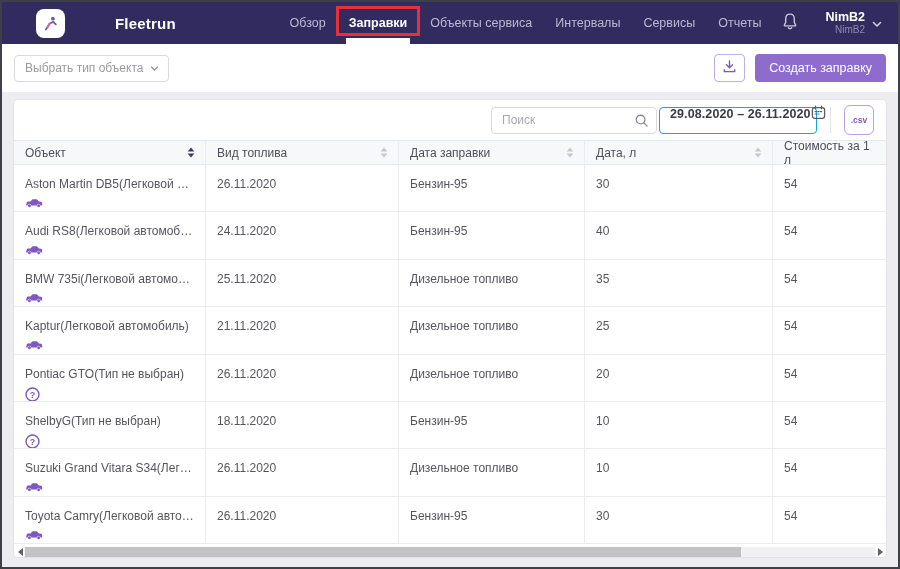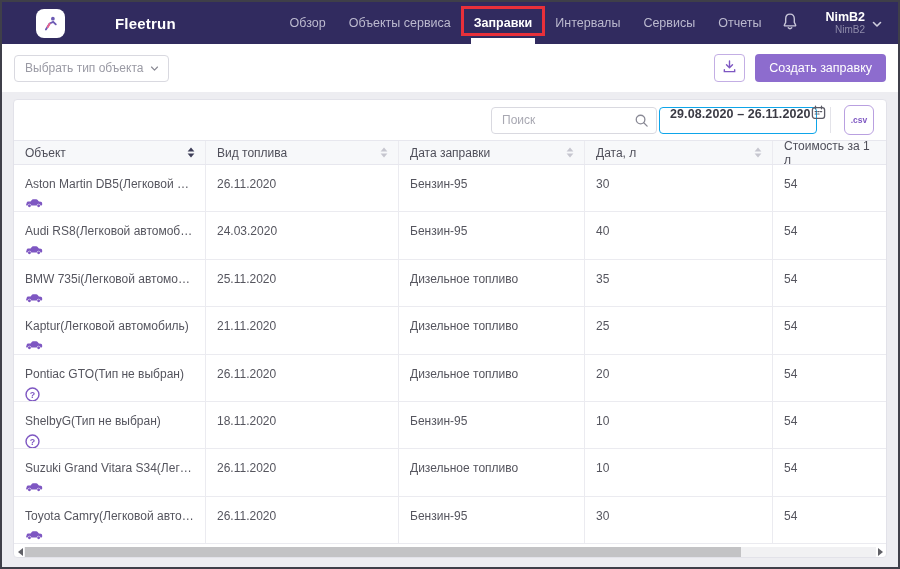--- a/index.html
+++ b/index.html
@@ -80,27 +80,27 @@
           <path d="M9 10.4 L6.8 14.2" stroke="#e8628f" stroke-width="2.2" stroke-linecap="round"></path>
         </svg>
       </div>
       <span class="brand-name">Fleetrun</span>
     </div>
 
     <nav class="main-nav">
         <div class="nav-item">
           <span>Обзор</span>
         </div>
-        <div class="nav-item">
-          <span>Объекты сервиса</span>
-        </div>
         <div class="nav-item active">
           <span>Заправки</span>
           <div class="tab-indicator"></div>
           <div class="annotation-box"></div>
+        </div>
+        <div class="nav-item">
+          <span>Объекты сервиса</span>
         </div>
         <div class="nav-item">
           <span>Интервалы</span>
         </div>
         <div class="nav-item">
           <span>Сервисы</span>
         </div>
         <div class="nav-item">
           <span>Отчеты</span>
         </div>
@@ -233,21 +233,21 @@
           </div>
           <div class="trow grid-cols">
             <div class="td">
               <span class="obj-name">Audi RS8(Легковой автомобиль)</span>
               <span class="obj-icon"><svg width="18" height="12" viewBox="0 0 26 15">
                   <path d="M1.5 10.5 L2.6 6.8 Q3 5.6 4.4 5.5 L8 5.2 L10.4 2.6 Q11 2 11.9 2 L16.4 2 Q17.3 2 17.9 2.7 L20.1 5.2 L23 5.8 Q24.8 6.2 24.8 8 L24.8 10 Q24.8 11.2 23.6 11.2 L22.3 11.2 A2.6 2.6 0 0 0 17.1 11.2 L9 11.2 A2.6 2.6 0 0 0 3.8 11.2 L2.6 11.2 Q1.4 11.2 1.5 10.5 Z" fill="#7e57c2"></path>
                   <circle cx="6.4" cy="11.4" r="2.1" fill="#7e57c2"></circle>
                   <circle cx="19.7" cy="11.4" r="2.1" fill="#7e57c2"></circle>
                 </svg></span>
             </div>
-            <div class="td">24.03.2020</div>
+            <div class="td">24.11.2020</div>
             <div class="td">Бензин-95</div>
             <div class="td">40</div>
             <div class="td">54</div>
           </div>
           <div class="trow grid-cols">
             <div class="td">
               <span class="obj-name">BMW 735i(Легковой автомобиль)</span>
               <span class="obj-icon"><svg width="18" height="12" viewBox="0 0 26 15">
                   <path d="M1.5 10.5 L2.6 6.8 Q3 5.6 4.4 5.5 L8 5.2 L10.4 2.6 Q11 2 11.9 2 L16.4 2 Q17.3 2 17.9 2.7 L20.1 5.2 L23 5.8 Q24.8 6.2 24.8 8 L24.8 10 Q24.8 11.2 23.6 11.2 L22.3 11.2 A2.6 2.6 0 0 0 17.1 11.2 L9 11.2 A2.6 2.6 0 0 0 3.8 11.2 L2.6 11.2 Q1.4 11.2 1.5 10.5 Z" fill="#7e57c2"></path>
                   <circle cx="6.4" cy="11.4" r="2.1" fill="#7e57c2"></circle>

